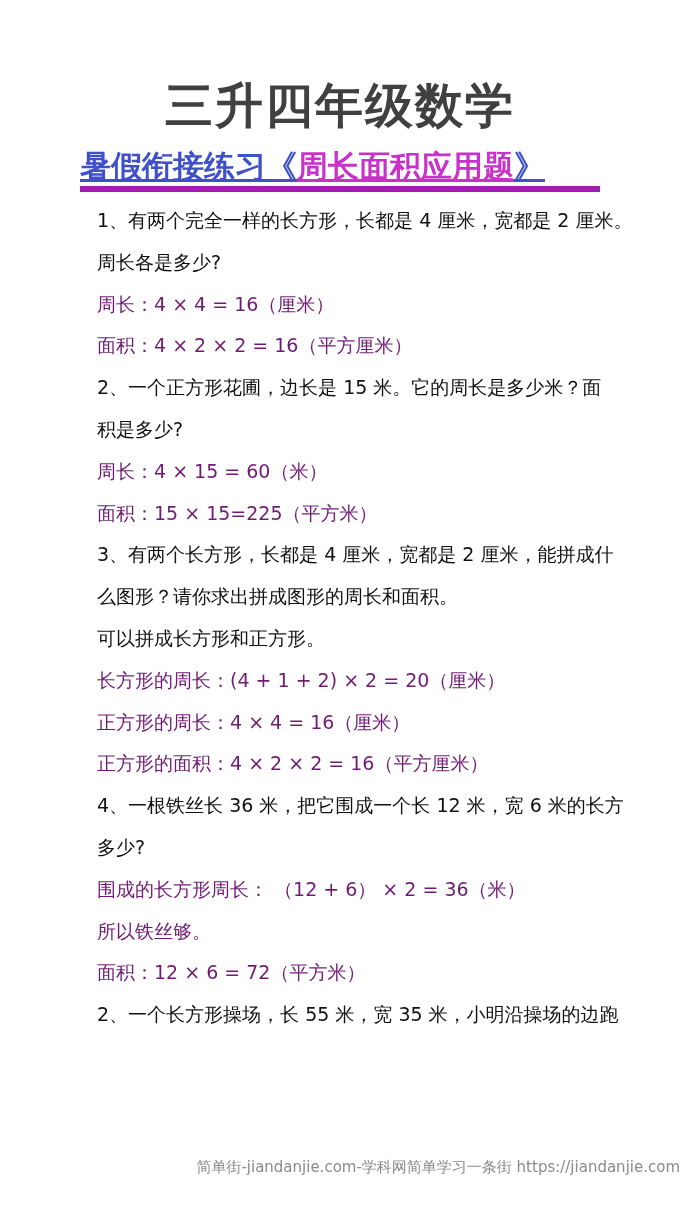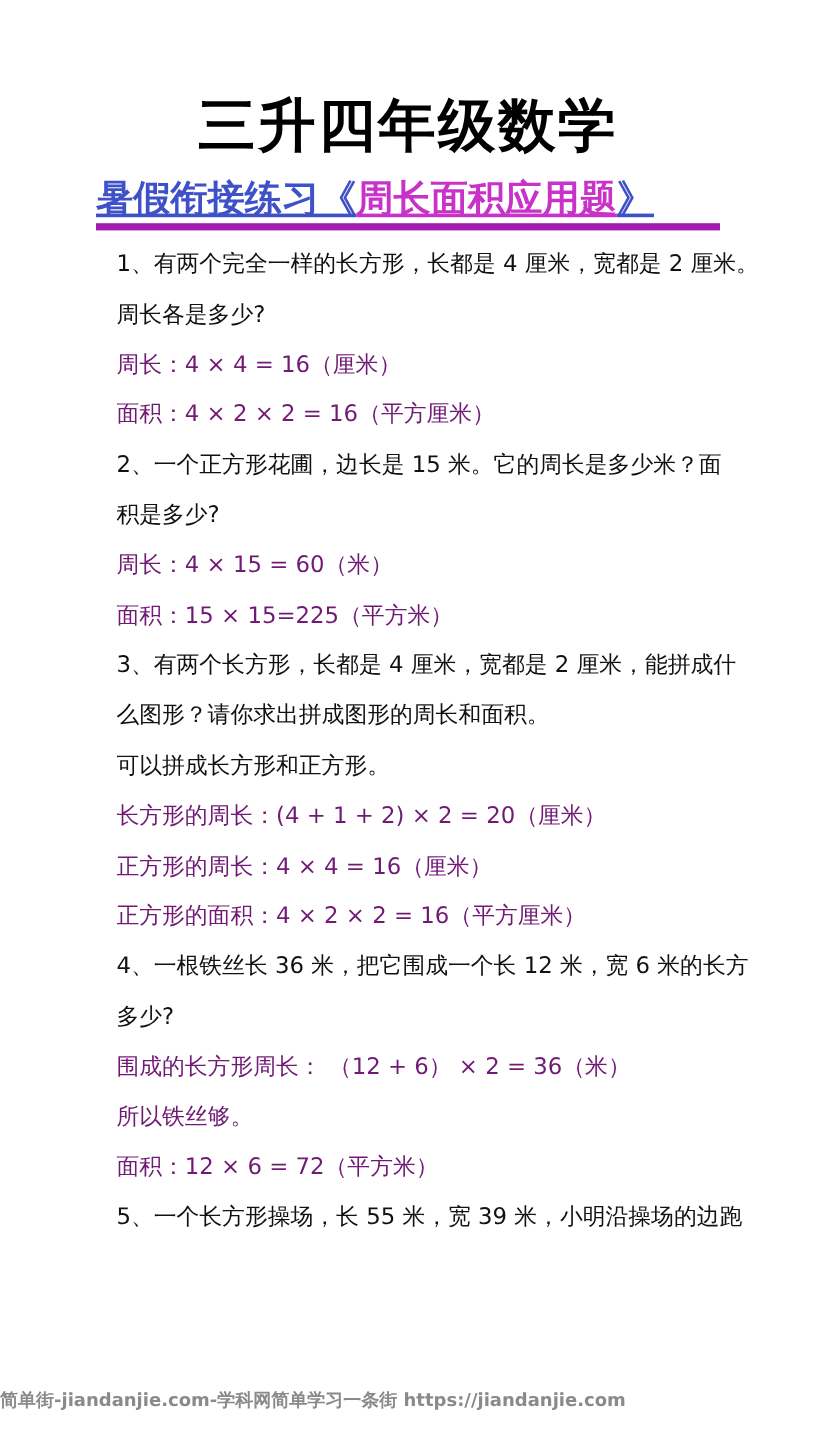--- a/index.html
+++ b/index.html
@@ -1,30 +1,30 @@
 <!DOCTYPE html>
 <html><head>
 <meta charset="utf-8">
 <style>
   html, body { margin: 0; padding: 0; background: #ffffff; }
   body { width: 680px; height: 1209px; position: relative; overflow: hidden;
          font-family: "DejaVu Sans", "Liberation Sans", sans-serif; }
   .title { position: absolute; left: 0; width: 680px; top: 74px; text-align: center;
-           font-size: 48px; font-weight: bold; color: #000000; letter-spacing: 2px;
+           font-size: 48px; font-weight: bold; color: #404040; letter-spacing: 2px;
            font-family: "DejaVu Sans", sans-serif; line-height: 62px; }
   .subtitle { position: absolute; left: 80px; top: 146px; width: 520px; height: 40px;
               font-size: 31px; font-weight: bold; line-height: 40px; white-space: nowrap;
               border-bottom: 6px solid #a21caf; font-family: "DejaVu Sans", sans-serif; }
   .sub-blue { color: #3f51c8; text-decoration: underline; text-decoration-color: #3f51c8; }
   .sub-mag { color: #c832c8; text-decoration: underline; text-decoration-color: #c832c8; }
   .content { position: absolute; left: 57px; top: 200px; width: 575px; margin-left: 40px; }
   .line { height: 41.8px; line-height: 41.8px; font-size: 19px; white-space: nowrap; color: #111; }
   .line.ans { color: #701a75; }
-  .footer { position: absolute; left: 0; width: 680px; top: 1156px; text-align: left;
-            font-size: 15px; color: #8a8a8a; line-height: 22px; font-weight: bold; }
+  .footer { position: absolute; left: 0; width: 680px; top: 1156px; text-align: right;
+            font-size: 15px; color: #8a8a8a; line-height: 22px; }
 </style>
 </head>
 <body>
 
 <div class="title">三升四年级数学</div>
 
 <div class="subtitle"><span class="sub-blue">暑假衔接练习《</span><span class="sub-mag">周长面积应用题</span><span class="sub-blue">》</span></div>
 
 <div class="content">
   <div class="line">1、有两个完全一样的长方形，长都是 4 厘米，宽都是 2 厘米。</div>
@@ -39,16 +39,16 @@
   <div class="line">么图形？请你求出拼成图形的周长和面积。</div>
   <div class="line">可以拼成长方形和正方形。</div>
   <div class="line ans">长方形的周长：(4 + 1 + 2) × 2 = 20（厘米）</div>
   <div class="line ans">正方形的周长：4 × 4 = 16（厘米）</div>
   <div class="line ans">正方形的面积：4 × 2 × 2 = 16（平方厘米）</div>
   <div class="line">4、一根铁丝长 36 米，把它围成一个长 12 米，宽 6 米的长方</div>
   <div class="line">多少?</div>
   <div class="line ans">围成的长方形周长： （12 + 6） × 2 = 36（米）</div>
   <div class="line ans">所以铁丝够。</div>
   <div class="line ans">面积：12 × 6 = 72（平方米）</div>
-  <div class="line">5、一个长方形操场，长 55 米，宽 39 米，小明沿操场的边跑</div>
+  <div class="line">2、一个长方形操场，长 55 米，宽 35 米，小明沿操场的边跑</div>
 </div>
 
 <div class="footer">简单街-jiandanjie.com-学科网简单学习一条街 https://jiandanjie.com</div>
 
 </body></html>

